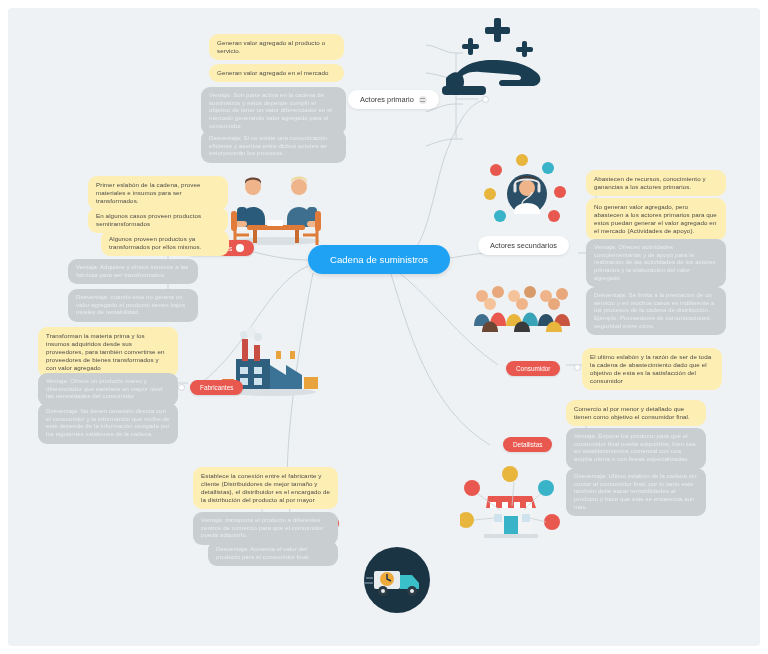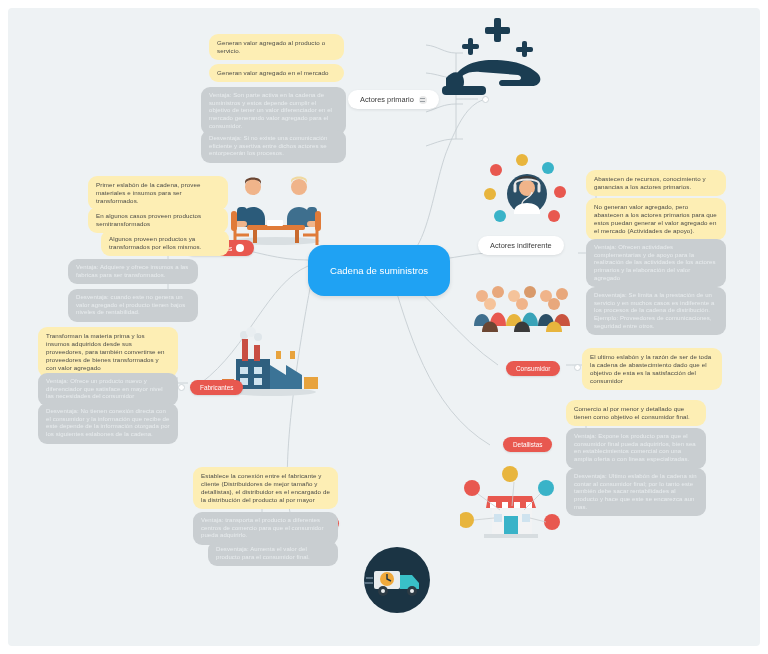--- a/index.html
+++ b/index.html
@@ -72,21 +72,21 @@
     gap: 5px;
     white-space: nowrap;
     box-shadow: 0 1px 3px rgba(0,0,0,0.09);
   }
   .pill-blue {
     position: absolute;
     background: #1fa2f3;
     color: #ffffff;
     font-size: 9.6px;
     border-radius: 16px;
-    padding: 20px 22px;
+    padding: 9px 22px;
     white-space: nowrap;
     box-shadow: 0 2px 4px rgba(0,0,0,0.10);
   }
   .collapse-dot {
     width: 8px; height: 8px;
     border-radius: 50%;
     background: #ffffff;
     display: inline-block;
     flex: 0 0 auto;
   }
@@ -369,21 +369,21 @@
     <div class="pill-red" style="left:272px;top:508px;">
       <span>Distribuidores</span>
     </div>
     <div class="joint" style="left:262px;top:512px;"></div>
 
     <div class="node n-yellow" style="left:185px;top:459px;width:145px;">Establece la conexión entre el fabricante y cliente (Distribuidores de mejor tamaño y detallistas), el distribuidor es el  encargado de la distribución del producto al por mayor</div>
     <div class="node n-gray" style="left:185px;top:504px;width:145px;">Ventaja: transporta el producto a diferentes centros de comercio para que el consumidor pueda adquirirlo.</div>
     <div class="node n-gray" style="left:200px;top:533px;width:130px;">Desventaja: Aumenta el valor del producto para el consumidor final.</div>
 
     <div class="pill-white" style="left:470px;top:228px;">
-      <span>Actores indiferente</span>
+      <span>Actores secundarios</span>
     </div>
     <div class="joint" style="left:584px;top:241px;"></div>
 
     <div class="node n-yellow" style="left:578px;top:162px;width:140px;">Abastecen de recursos, conocimiento y ganancias a los actores primarios.</div>
     <div class="node n-yellow" style="left:578px;top:190px;width:140px;">No generan valor agregado, pero abastecen a los actores primarios para que estos puedan generar el valor agregado en el mercado (Actividades de apoyo).</div>
     <div class="node n-gray" style="left:578px;top:231px;width:140px;">Ventaja: Ofrecen actividades complementarias y de apoyo para la realización de las actividades de los actores primarios y la elaboración del valor agregado</div>
     <div class="node n-gray" style="left:578px;top:279px;width:140px;">Desventaja: Se limita a la prestación de un servicio y en muchos casos es indiferente a los procesos de la cadena de distribución. Ejemplo: Proveedores de comunicaciones, seguridad entre otros.</div>
 
     <div class="pill-red" style="left:498px;top:353px;">
       <span>Consumidor</span>

